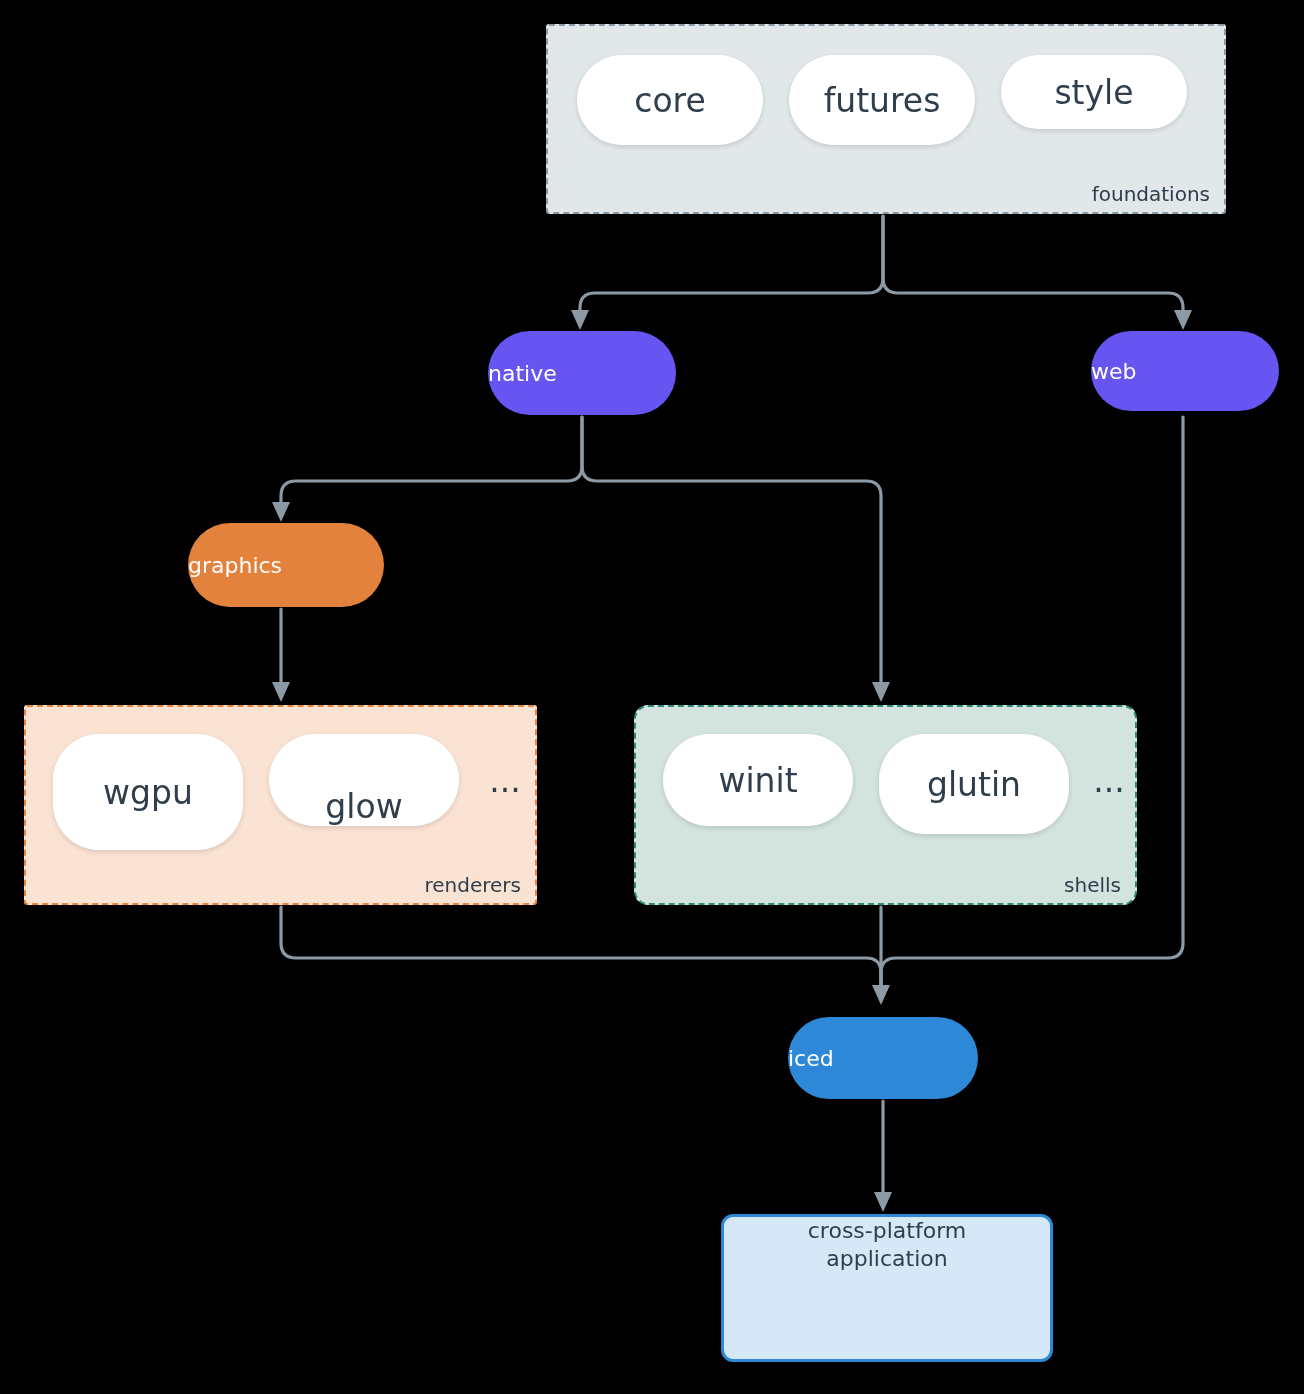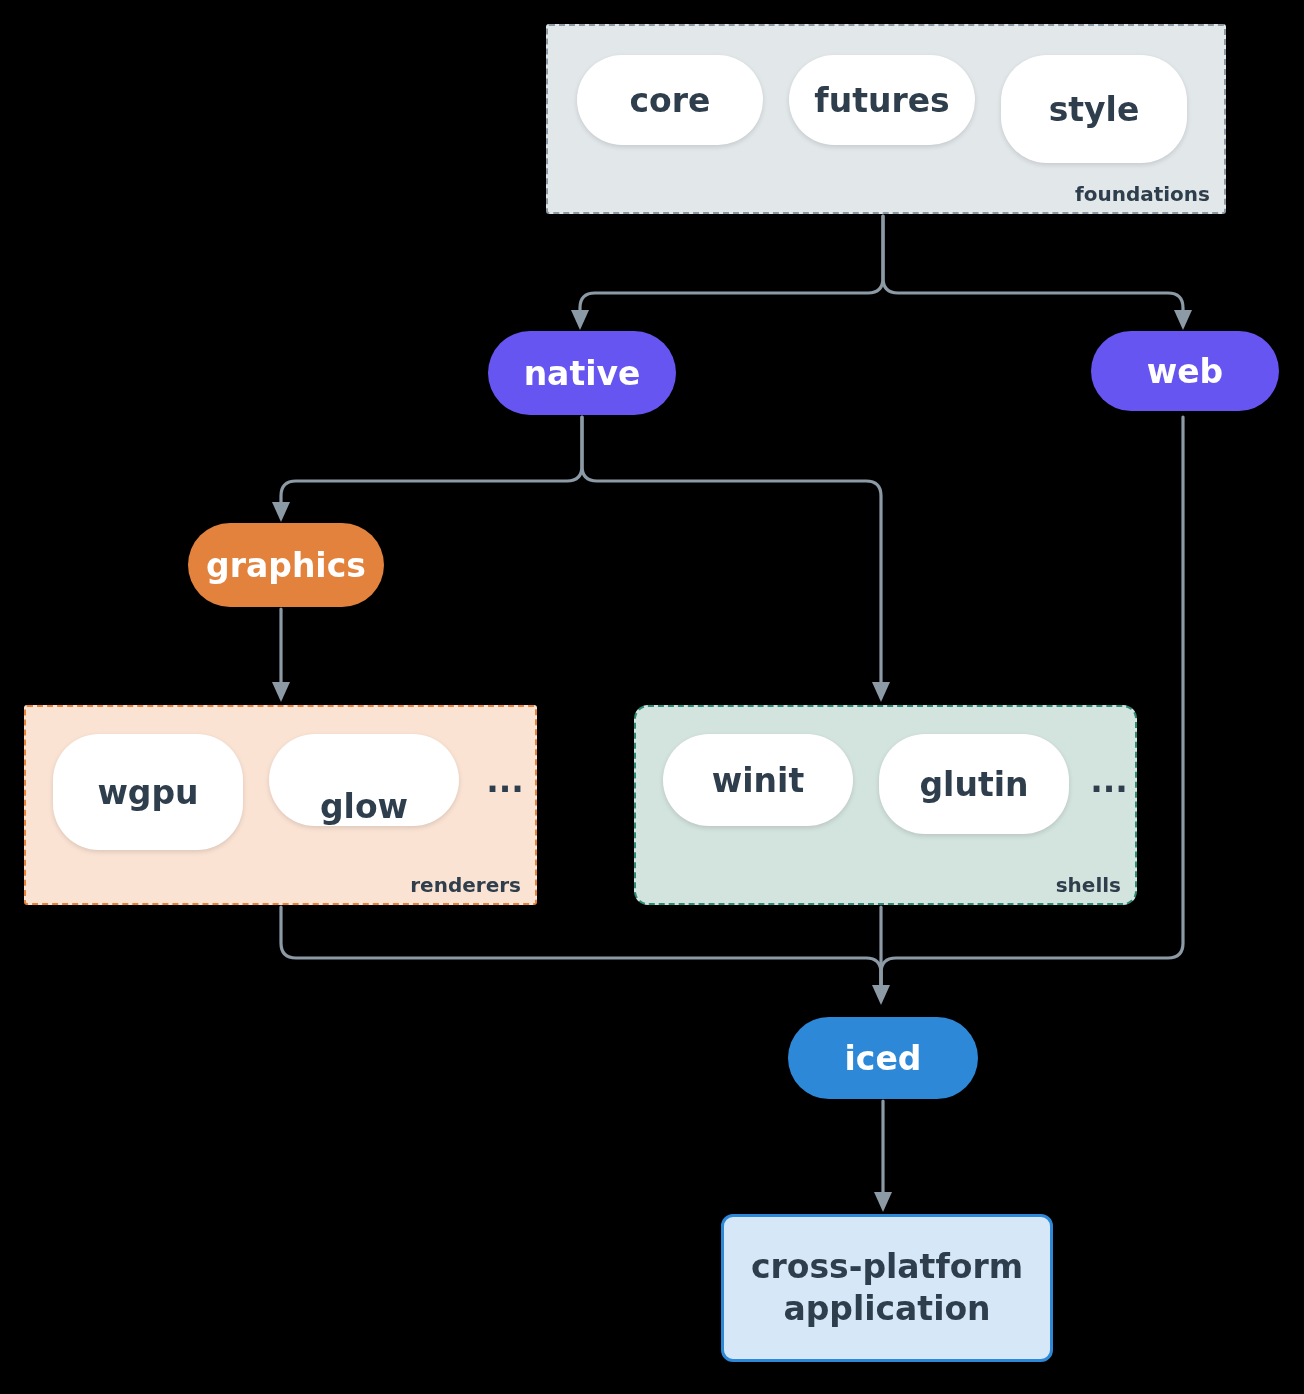--- a/index.html
+++ b/index.html
@@ -7,21 +7,20 @@
     padding: 0;
     background: #000000;
   }
   #diagram-root {
     position: relative;
     width: 1304px;
     height: 1394px;
     background: #000000;
     font-family: "DejaVu Sans", sans-serif;
     overflow: hidden;
-    font-weight: bold;
   }
   svg.layer {
     position: absolute;
     top: 0;
     left: 0;
     width: 1304px;
     height: 1394px;
   }
   .edge-path {
     fill: none;
@@ -87,22 +86,22 @@
     display: flex;
     align-items: center;
     justify-content: center;
   }
 
   
   .node {
     position: absolute;
     display: flex;
     align-items: center;
-    justify-content: center;
-    font-size: 33px;
+    justify-content: flex-start;
+    font-size: 22px;
     white-space: nowrap;
     box-sizing: border-box;
   }
   .node-pill { border-radius: 46px; color: #ffffff; }
   #node-native  { left: 488px; top: 331px; width: 188px; height: 84px; background: #6655f0; }
   #node-web     { left: 1091px; top: 331px; width: 188px; height: 80px; background: #6655f0; }
   #node-graphics{ left: 188px; top: 523px; width: 196px; height: 84px; background: #e2823c; }
   #node-iced    { left: 788px; top: 1017px; width: 190px; height: 82px; background: #2e88d8; }
   #node-cross-platform-application {
     left: 721px; top: 1214px; width: 332px; height: 148px;
@@ -166,21 +165,21 @@
     </g>
   </svg>
 
   <div class="cluster" id="cluster-foundations">
     <div class="sub-pill" style="left:29px; top:29px; width:186px; height:90px;">
       <span>core</span>
     </div>
     <div class="sub-pill" style="left:241px; top:29px; width:186px; height:90px;">
       <span>futures</span>
     </div>
-    <div class="sub-pill" style="left:453px; top:29px; width:186px; height:108px;text-align:right;">
+    <div class="sub-pill" style="left:453px; top:29px; width:186px; height:74px;text-align:right;">
       <span>style</span>
     </div>
     <div class="cluster-label">foundations</div>
   </div>
 
   <div class="cluster" id="cluster-renderers">
     <div class="sub-pill" style="left:27px; top:27px; width:190px; height:116px;">
       <span>wgpu</span>
     </div>
     <div class="sub-pill" style="left:243px; top:27px; width:190px; height:92px;align-items:flex-end;">

